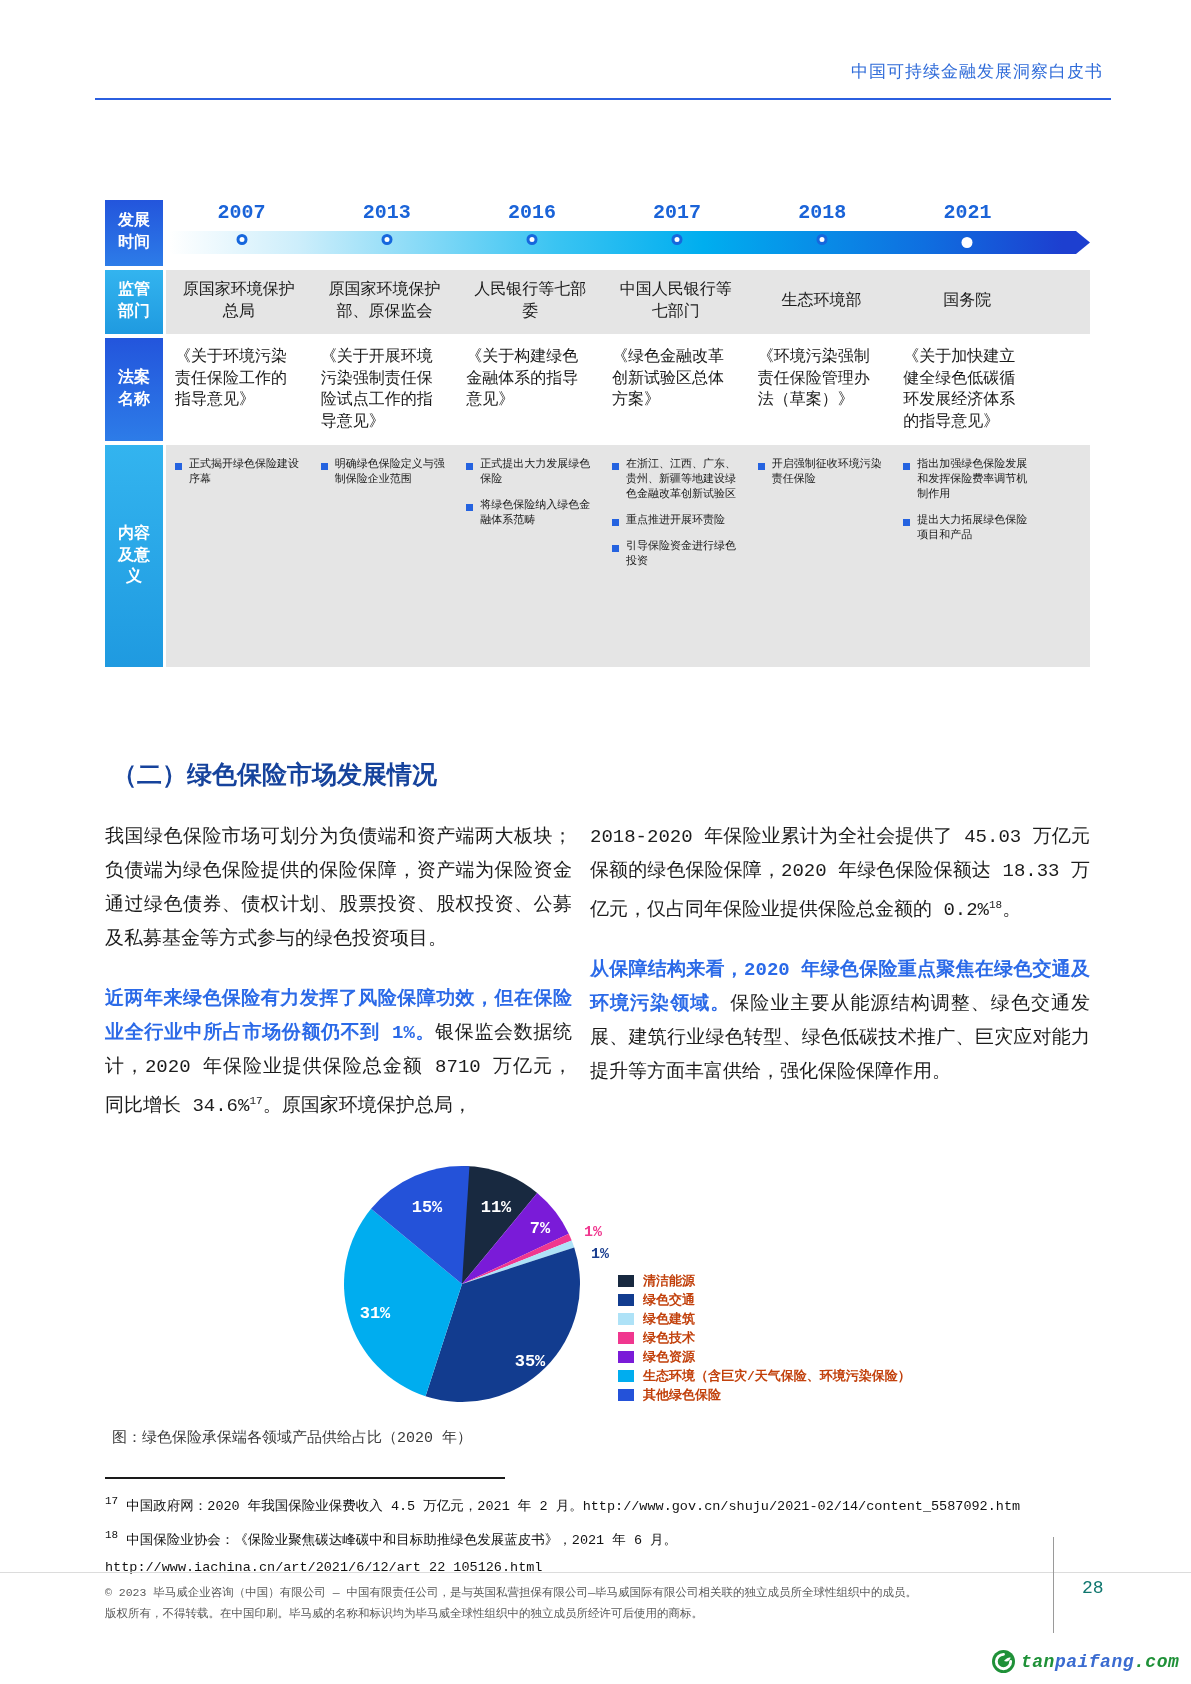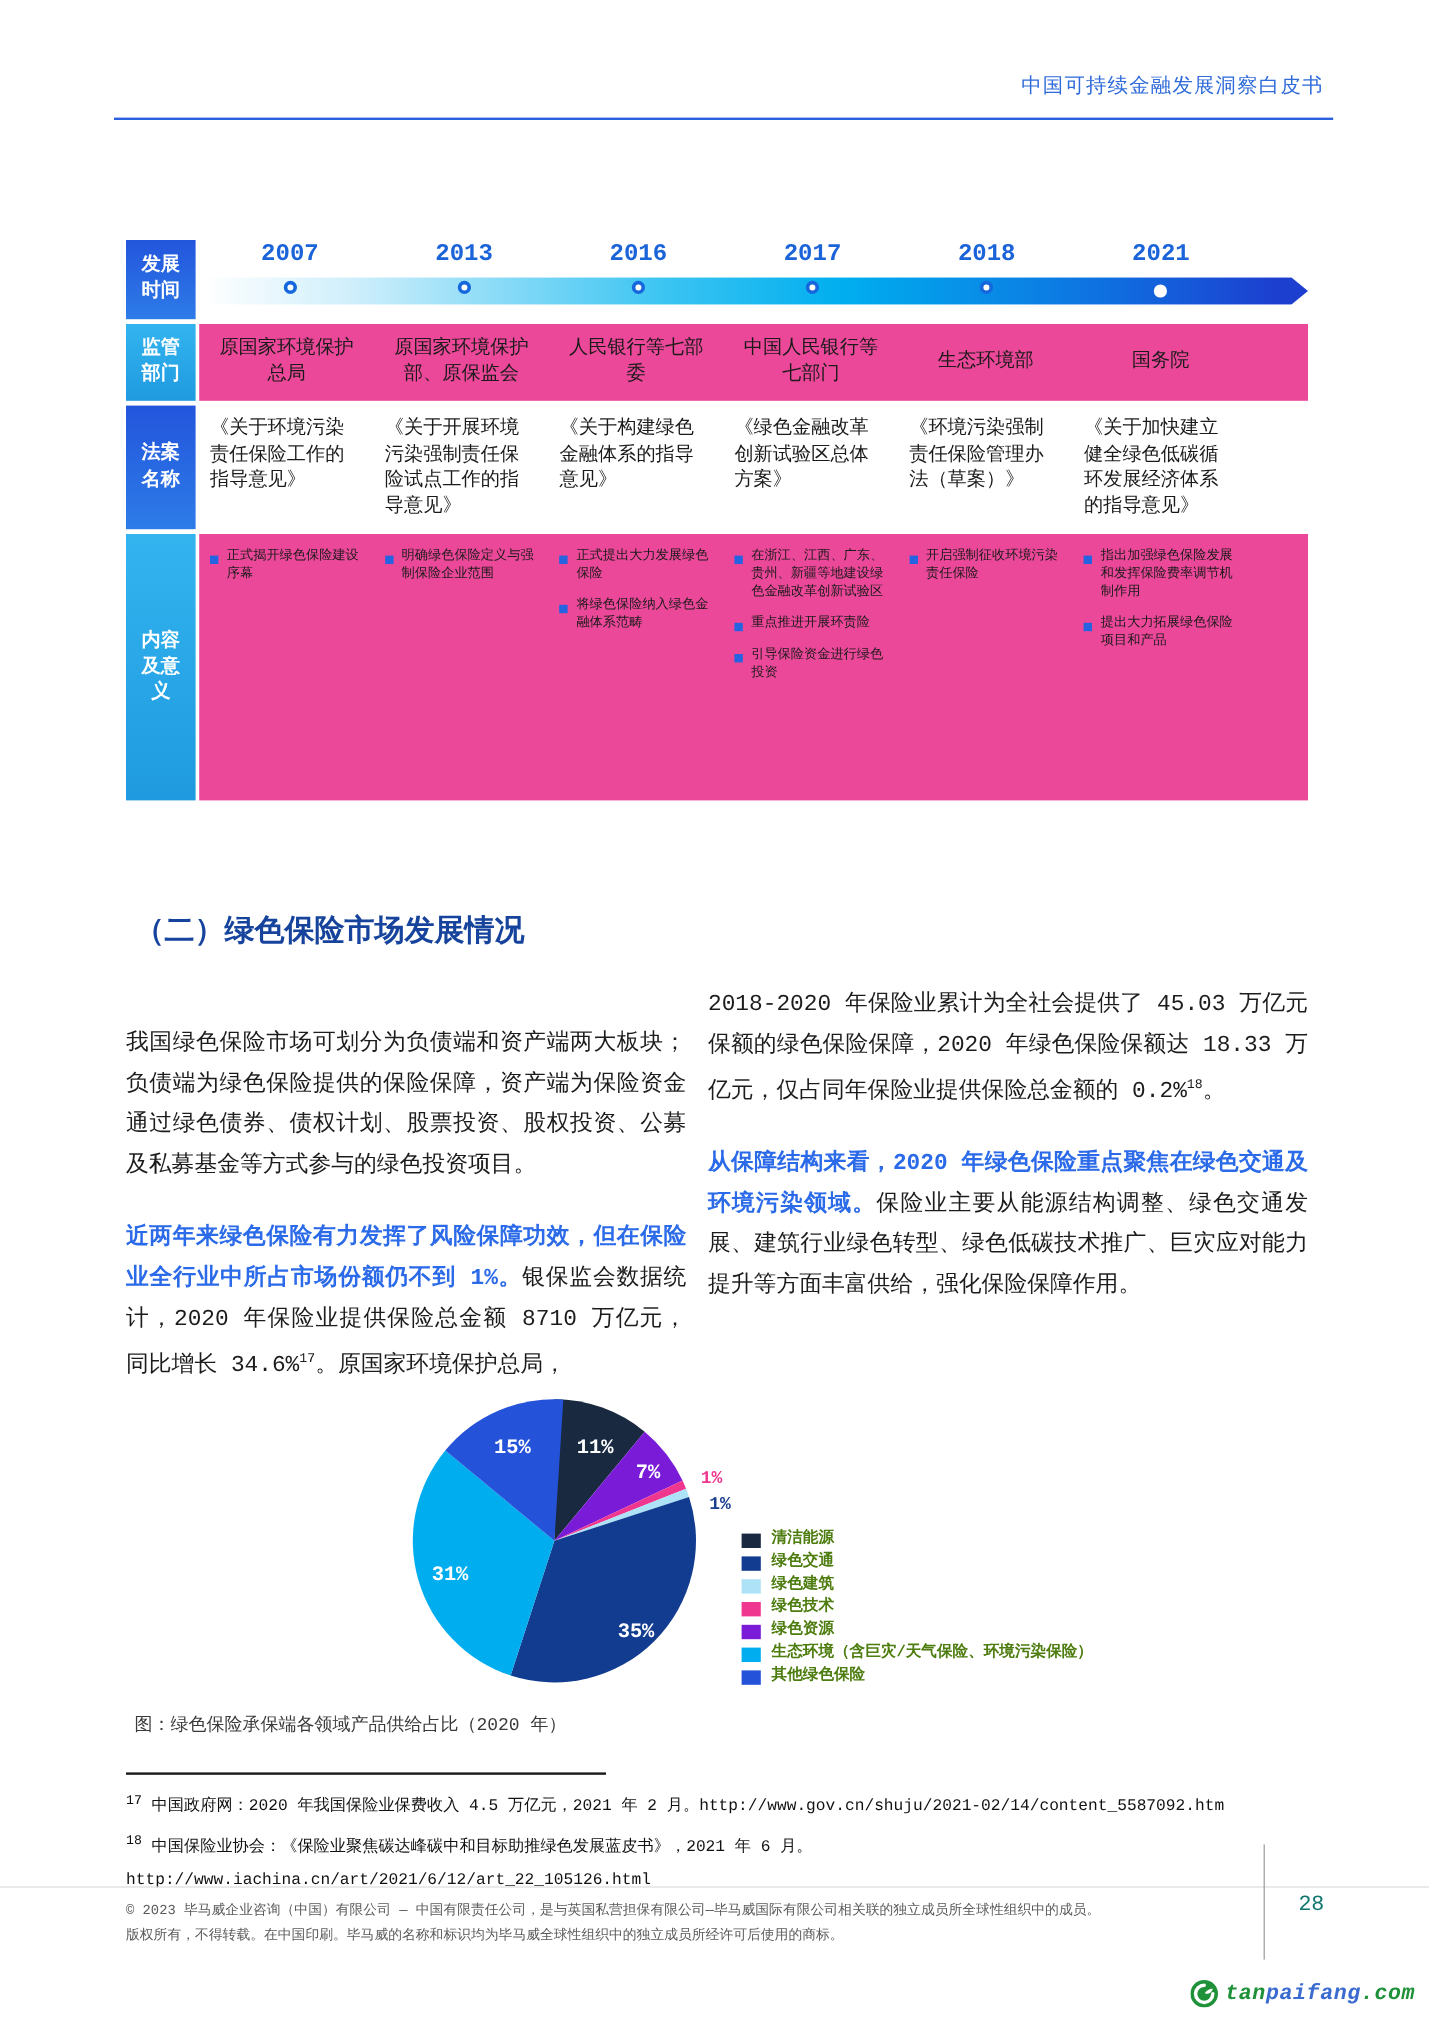--- a/index.html
+++ b/index.html
@@ -21,21 +21,21 @@
     flex: 0 0 58px; margin-right: 3px; color: #fff; font-weight: 700; font-size: 16px;
     display: flex; align-items: center; justify-content: center; text-align: center; line-height: 1.35; padding: 4px 10px;
   }
   .tlabel.blue { background: linear-gradient(180deg, #2355dc, #2d7ce8); }
   .tlabel.cyan { background: linear-gradient(180deg, #33b4ef, #1f9ae0); }
   .tcontent { flex: 1; display: grid; grid-template-columns: repeat(6, 1fr); padding-right: 50px; }
   .row-time { height: 66px; }
   .row-reg  { min-height: 64px; }
   .row-act  { min-height: 96px; }
   .row-content { min-height: 222px; }
-  .row-reg .tcontent, .row-content .tcontent { background: #ec4899; }
+  .row-reg .tcontent, .row-content .tcontent { background: #e5e5e5; }
   .cell { padding: 8px 9px; font-size: 16px; color: #1a1a1a; line-height: 1.35; }
   .row-reg .cell { display: flex; align-items: center; justify-content: center; text-align: center; }
   .row-act .cell { padding-top: 9px; }
   .row-content .cell { padding-top: 12px; font-size: 11px; }
   .bullet-item { display: flex; margin-bottom: 11px; }
   .bullet-sq { width: 7px; height: 7px; background: #2563e0; margin: 6px 7px 0 0; flex: none; }
 
   
   .timeline { flex: 1; position: relative; display: grid; grid-template-columns: repeat(6, 1fr); margin-left: 3px; padding-right: 50px; }
   .tl-bar {
@@ -46,40 +46,40 @@
   .tl-col { position: relative; text-align: center; z-index: 1; }
   .tl-year { font-size: 20px; font-weight: 700; color: #1a63d8; margin-top: 1px; }
   .tl-dot {
     position: absolute; left: 50%; top: 34px; width: 11px; height: 11px; border-radius: 50%;
     background: #fff; border: 3px solid #1667dd; transform: translateX(-50%); z-index: 2;
   }
   .tl-dot.solid { border: none; width: 11px; height: 11px; top: 37px; }
 
   
   .section-heading { position: absolute; left: 112px; top: 758px; font-size: 25px; font-weight: 700; color: #16439c; }
-  .col-left  { position: absolute; left: 105px; top: 852px; width: 467px; }
+  .col-left  { position: absolute; left: 105px; top: 820px; width: 467px; }
   .col-right { position: absolute; left: 590px; top: 820px; width: 500px; }
   .body-p { margin: 0 0 26px; font-size: 19px; line-height: 34px; text-align: justify; color: #1c1c1c; }
   .em-blue { color: #2b6ae8; font-weight: 700; }
   .body-p sup, .fn-line sup { font-size: 11px; }
 
   
   .pie-wrap { position: absolute; left: 343px; top: 1165px; width: 310px; height: 240px; }
   .pie-wrap svg { position: absolute; left: 0; top: 0; }
   .plabel { position: absolute; transform: translate(-50%, -50%); font-weight: 700; font-size: 17px; color: #fff; white-space: nowrap; }
   .plabel.small { font-size: 15px; }
   .pl-0 { left: 153px; top: 42px; }
   .pl-1 { left: 197px; top: 63px; }
   .pl-2 { left: 250px; top: 67px; }
   .pl-3 { left: 257px; top: 89px; }
   .pl-4 { left: 187px; top: 196px; }
   .pl-5 { left: 32px;  top: 148px; }
   .pl-6 { left: 72px;  top: 42px; margin-left: 12px; }
   .legend { position: absolute; left: 618px; top: 1271px; }
-  .legend-item { display: flex; align-items: flex-end; height: 19px; font-size: 13px; font-weight: 700; color: #4d7c0f; white-space: nowrap; }
+  .legend-item { display: flex; align-items: center; height: 19px; font-size: 13px; font-weight: 700; color: #c2410c; white-space: nowrap; }
   .legend-swatch { width: 16px; height: 12px; margin-right: 9px; flex: none; }
   .chart-caption { position: absolute; left: 112px; top: 1428px; font-size: 15px; color: #3a3a3a; }
 
   
   .fn-rule { position: absolute; left: 105px; top: 1477px; width: 400px; height: 2px; background: #1a1a1a; }
   .footnotes { position: absolute; left: 105px; top: 1487px; width: 995px; font-size: 13.5px; color: #111; line-height: 28px; }
 
   
   .footer-rule { position: absolute; left: 0; top: 1572px; width: 1191px; height: 1px; background: #dcdcdc; }
   .footer-text { position: absolute; left: 105px; top: 1582px; width: 935px; font-size: 11.5px; color: #5a5a5a; line-height: 21px; }

